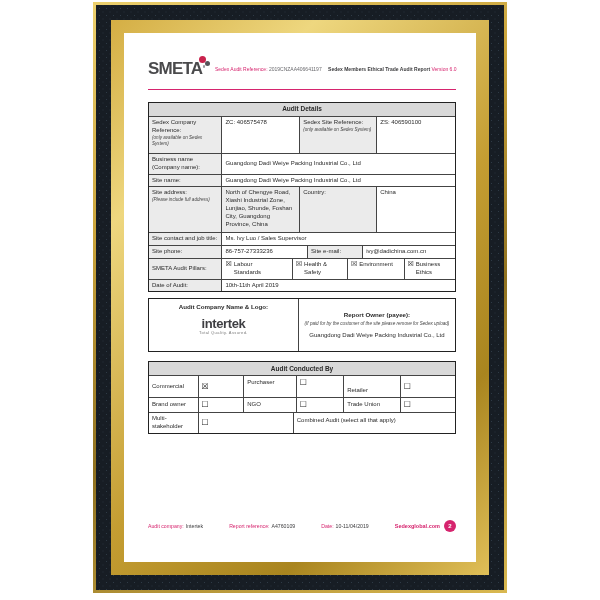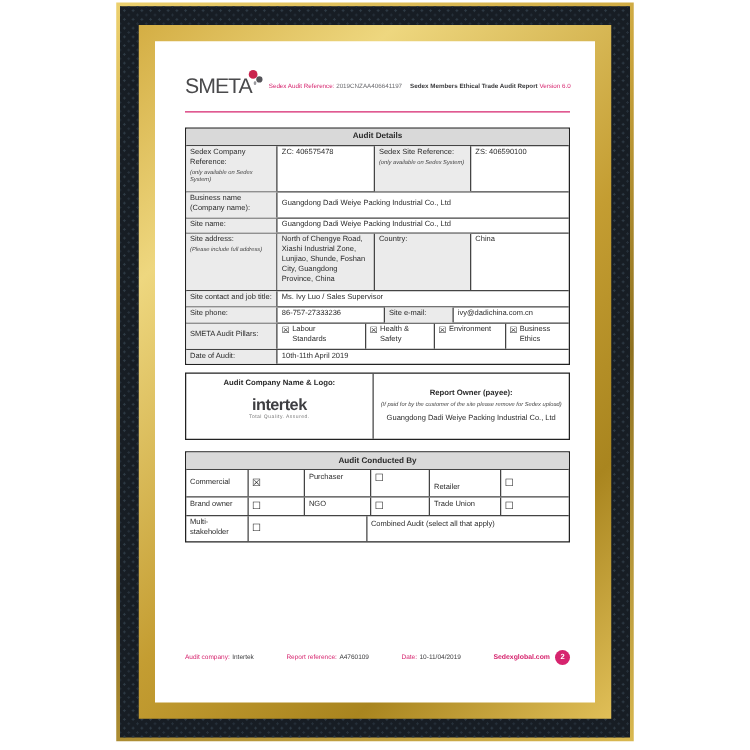--- a/index.html
+++ b/index.html
@@ -25,21 +25,21 @@
     background:linear-gradient(135deg,#d4ae44 0%,#eed77f 22%,#c49d32 55%,#a9851f 78%,#e0bf58 100%);
   }
   .document{
     width:100%; height:100%; background:#ffffff; position:relative;
     padding:23px 20px 0 24px; overflow:hidden;
   }
 
   
   .doc-header{ display:flex; align-items:center; gap:7px; }
   .smeta-logo{ position:relative; width:60px; height:26px; flex:0 0 auto; }
-  .smeta-word{ font-size:17px; font-weight:normal; letter-spacing:-0.8px; color:#4a4a4c; line-height:26px; }
+  .smeta-word{ font-size:17px; font-weight:bold; letter-spacing:-0.8px; color:#4a4a4c; line-height:26px; }
   .dot{ position:absolute; border-radius:50%; }
   .dot-pink{ width:7px; height:7px; background:#c9234d; right:2px; top:0; }
   .dot-gray{ width:5px; height:5px; background:#55555a; right:-2px; top:5px; }
   .dot-small{ width:2.5px; height:2.5px; background:#9a9a9e; right:3px; top:9px; }
   .header-line{ font-size:5px; white-space:nowrap; letter-spacing:0; }
   .pink{ color:#d6246e; }
   .hdr-ref-value{ color:#6a6a6e; }
   .hdr-title{ color:#3b3b3d; font-weight:bold; margin-left:5px; }
   .pink-rule{ height:1px; background:#d6246e; margin-top:7px; }
 

